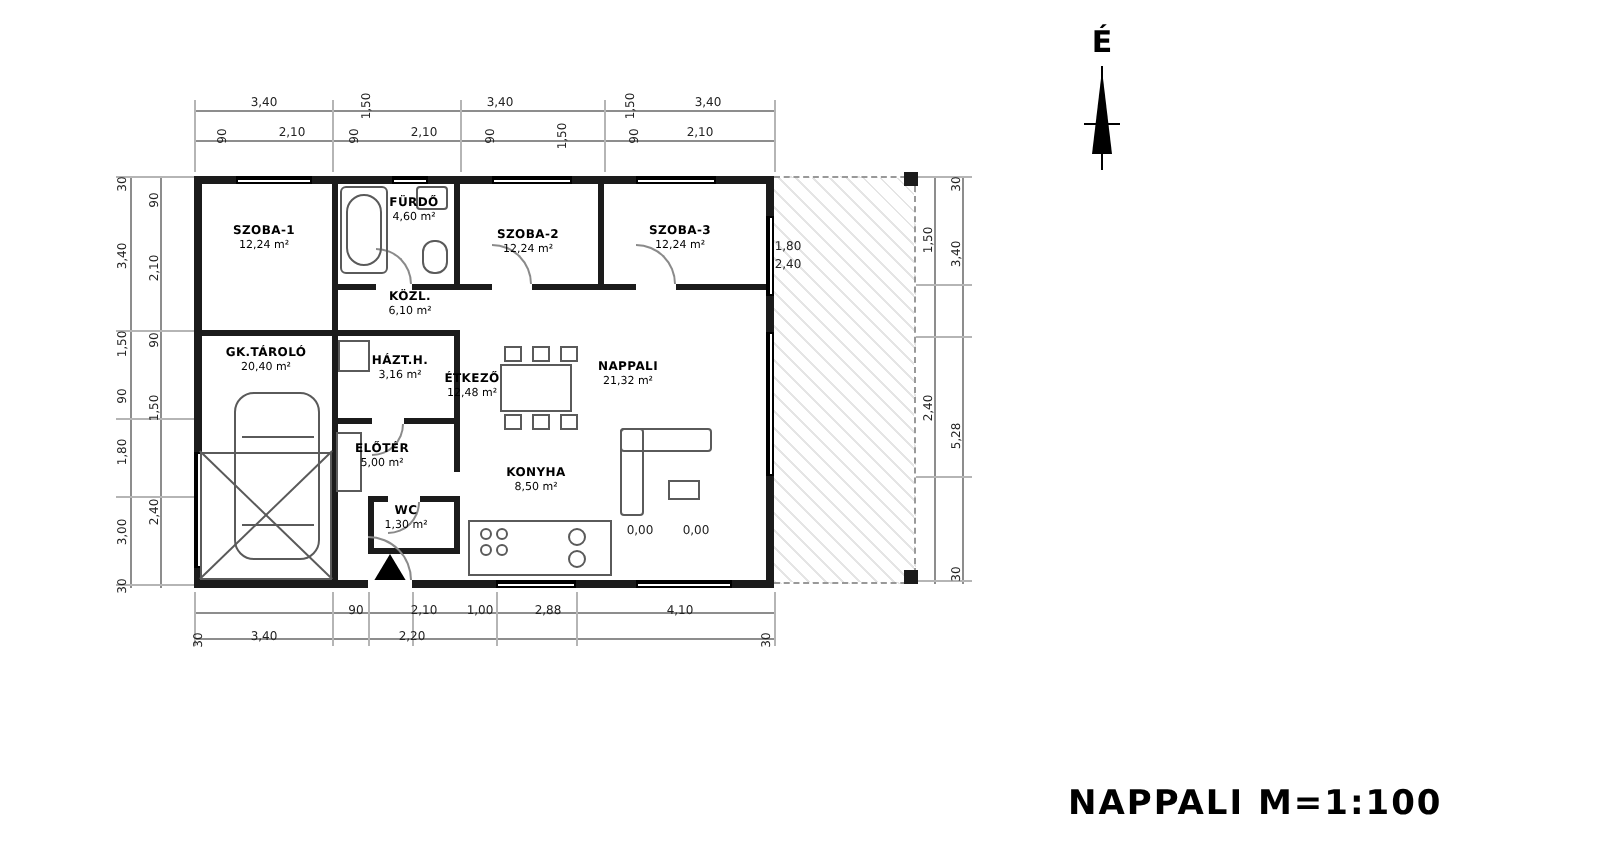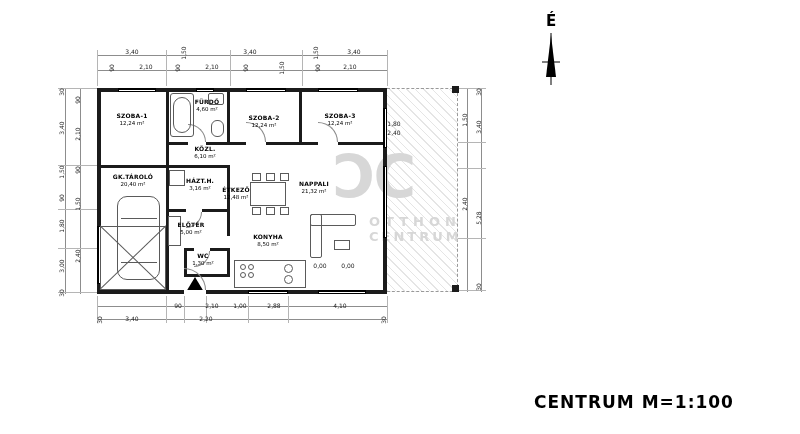--- a/index.html
+++ b/index.html
@@ -52,25 +52,20 @@
   .plan-title{position:absolute;left:534px;top:392px;font-size:17px;font-weight:bold;
               letter-spacing:1px;z-index:2;}
 </style>
 </head>
 <body>
 
 <div class="canvas">
 
   <div class="terrace"></div>
 
-  <div class="wm">
-    <div class="wm-logo">ƆC</div>
-    <div class="wm-l1">OTTHON</div>
-    <div class="wm-l2">CENTRUM</div>
-  </div>
 
   <div id="plan">
     <div class="tri"></div>
   <div class="dline" style="left: 97px; top: 55px; width: 290px; height: 1px;"></div>
       <div class="dline" style="left: 97px; top: 70px; width: 290px; height: 1px;"></div>
       <div class="dline" style="left: 97px; top: 306px; width: 290px; height: 1px;"></div>
       <div class="dline" style="left: 97px; top: 319px; width: 290px; height: 1px;"></div>
       <div class="dline" style="left: 65px; top: 88px; width: 1px; height: 206px;"></div>
       <div class="dline" style="left: 80px; top: 88px; width: 1px; height: 206px;"></div>
       <div class="dline" style="left: 467px; top: 88px; width: 1px; height: 204px;"></div>
@@ -283,15 +278,15 @@
 
   <div class="north">
     <div class="nlabel">É</div>
     <svg width="28" height="56">
       <line x1="14" y1="2" x2="14" y2="54" stroke="#000" stroke-width="1"></line>
       <line x1="5" y1="31" x2="23" y2="31" stroke="#000" stroke-width="1"></line>
       <polygon points="14,4 9,46 19,46" fill="#000"></polygon>
     </svg>
   </div>
 
-  <div class="plan-title">CENTRUM  M=1:100</div>
+  <div class="plan-title">NAPPALI  M=1:100</div>
 
 </div>
 
 </body></html>

